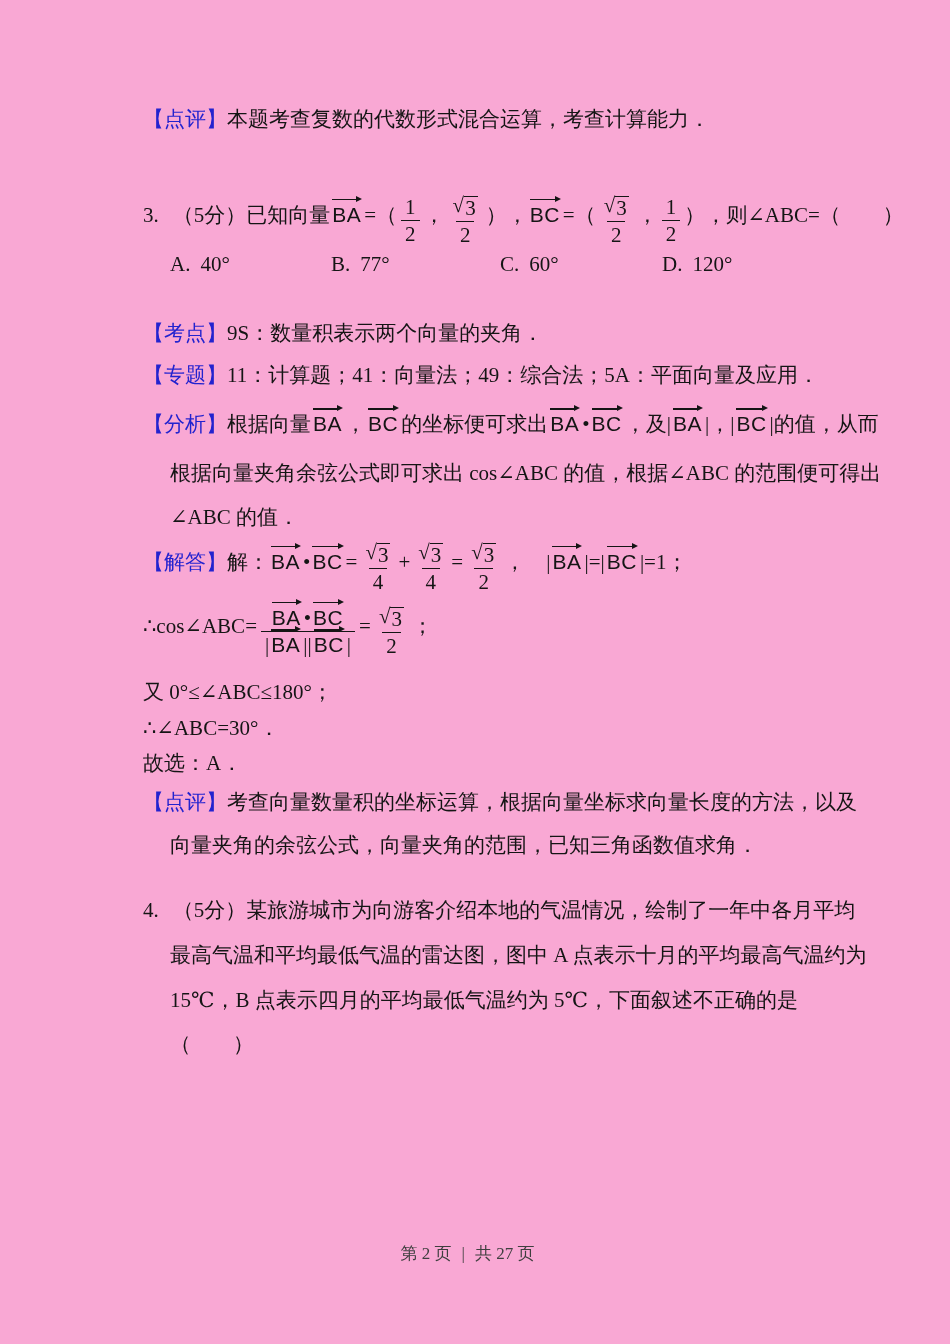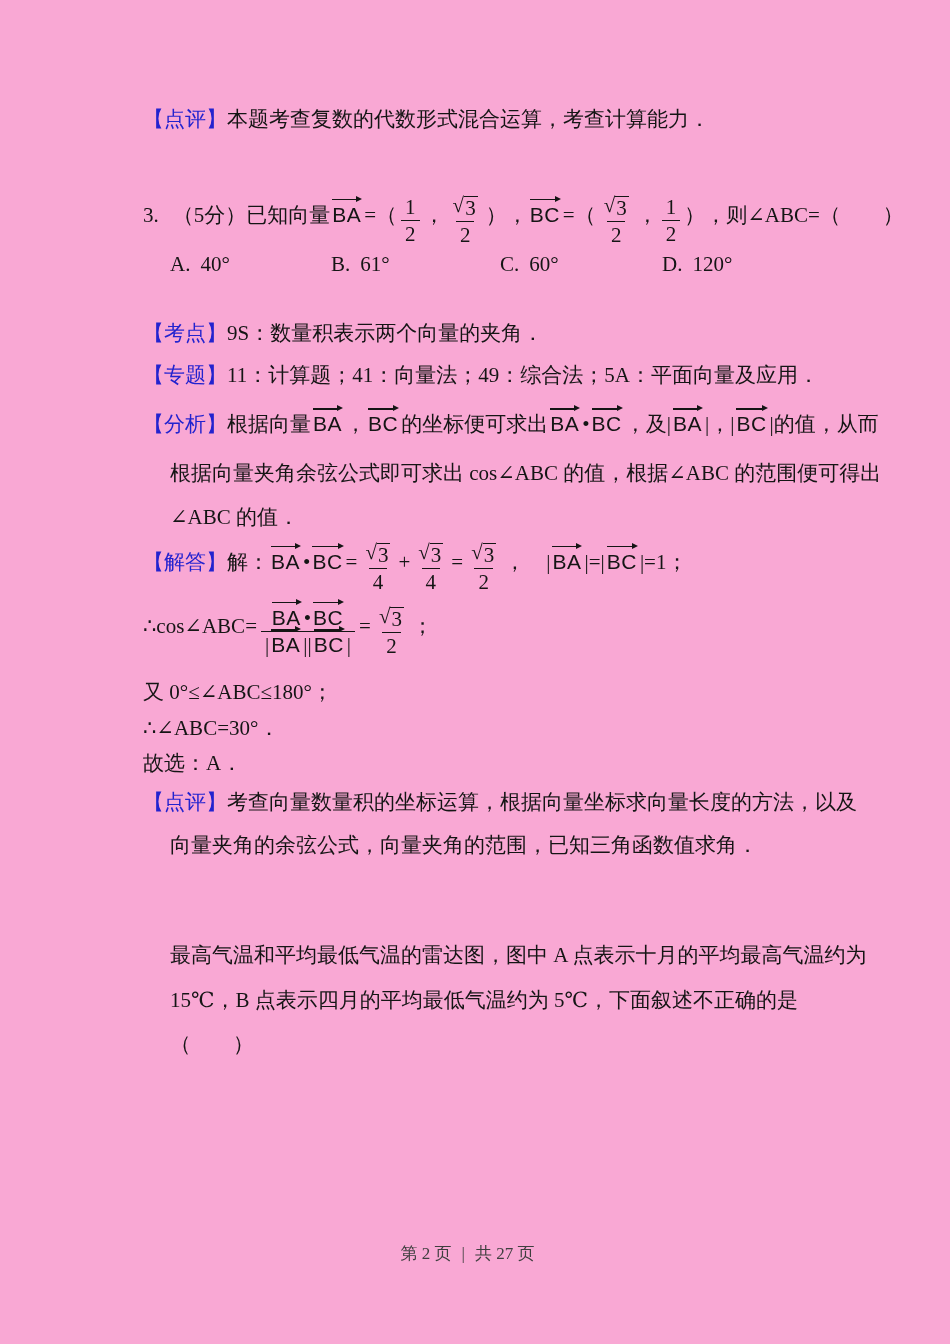--- a/index.html
+++ b/index.html
@@ -115,21 +115,21 @@
               </span></span>
             <span class="fden">2</span>
           </span>，<span class="frac">
             <span class="fnum">1</span>
             <span class="fden">2</span>
           </span>），则∠ABC=（　　）</span>
     </div>
 
     <div class="block" style="top:251px; width:690px; height:34px;">
       <span class="opt" style="left:27px;"><span class="okey">A.</span><span>40°</span></span>
-      <span class="opt" style="left:188px;"><span class="okey">B.</span><span>61°</span></span>
+      <span class="opt" style="left:188px;"><span class="okey">B.</span><span>77°</span></span>
       <span class="opt" style="left:357px;"><span class="okey">C.</span><span>60°</span></span>
       <span class="opt" style="left:519px;"><span class="okey">D.</span><span>120°</span></span>
     </div>
 
     <div class="block" style="top:320px;">
       <span class="blabel">【考点】</span><span>9S：数量积表示两个向量的夹角．</span>
     </div>
 
     <div class="block" style="top:362px;">
       <span class="blabel">【专题】</span><span>11：计算题；41：向量法；49：综合法；5A：平面向量及应用．</span>
@@ -188,20 +188,23 @@
       <span>故选：A．</span>
     </div>
 
     <div class="block" style="top:789px;text-align:right;">
       <span class="blabel">【点评】</span><span>考查向量数量积的坐标运算，根据向量坐标求向量长度的方法，以及</span>
     </div>
     <div class="block indent" style="top:832px;">
       <span>向量夹角的余弦公式，向量夹角的范围，已知三角函数值求角．</span>
     </div>
 
+    <div class="block" style="top:897px;">
+      <span class="qnum">4.</span><span>（5分）某旅游城市为向游客介绍本地的气温情况，绘制了一年中各月平均</span>
+    </div>
     <div class="block indent" style="top:942px;">
       <span>最高气温和平均最低气温的雷达图，图中 A 点表示十月的平均最高气温约为</span>
     </div>
     <div class="block indent" style="top:987px;">
       <span>15℃，B 点表示四月的平均最低气温约为 5℃，下面叙述不正确的是</span>
     </div>
     <div class="block indent" style="top:1031px;">
       <span>（　　）</span>
     </div>
 

